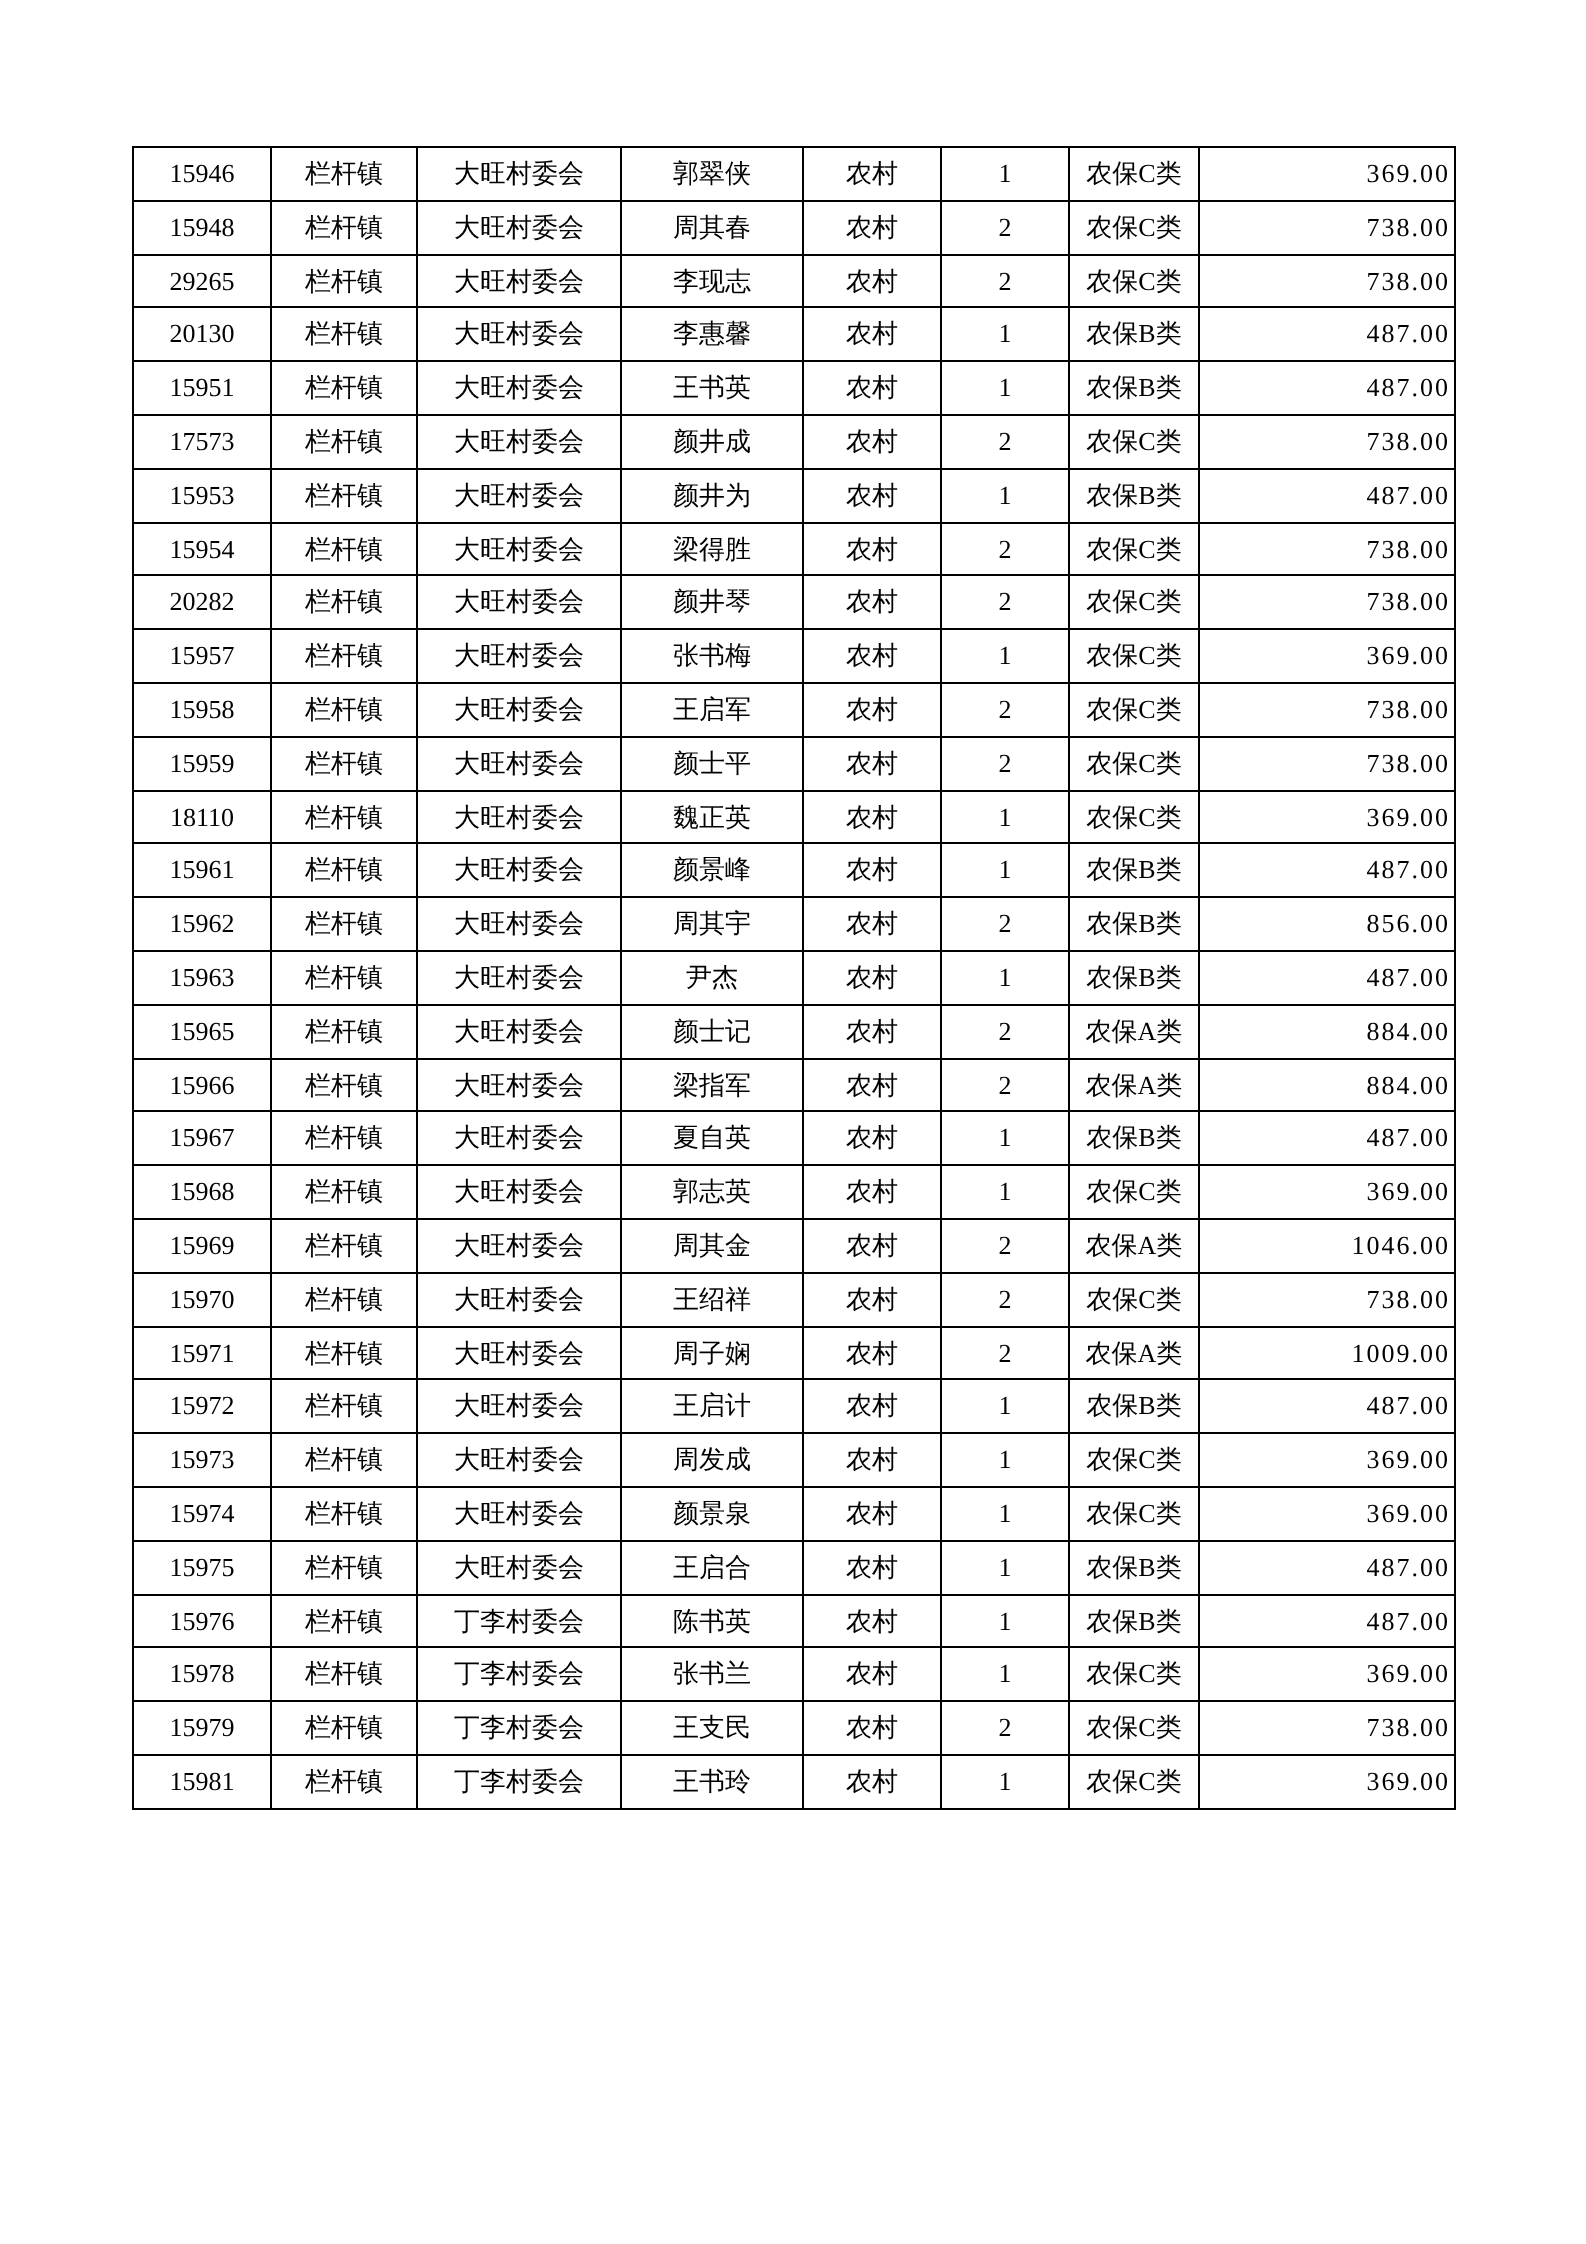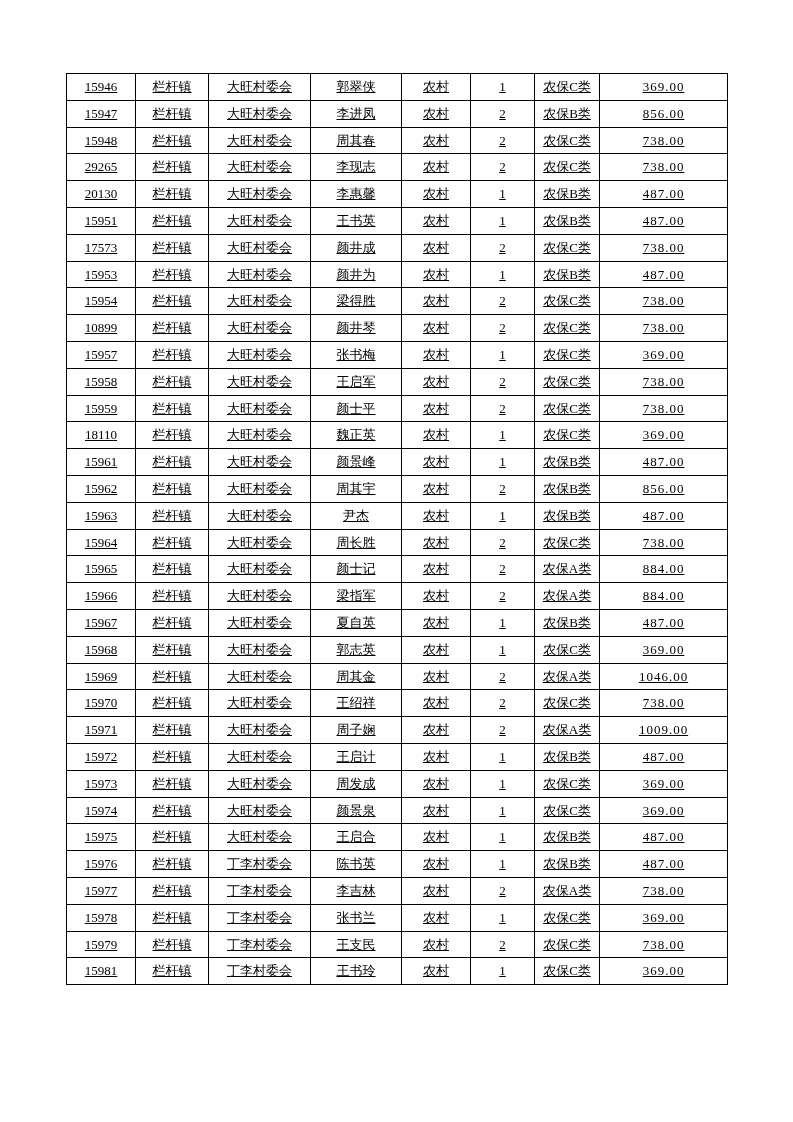--- a/index.html
+++ b/index.html
@@ -22,35 +22,35 @@
     height: 1122px;
     background: #ffffff;
   }
   table.grid {
     position: absolute;
     left: 66px;
     top: 73px;
     border-collapse: collapse;
     table-layout: fixed;
     width: 661px;
-    text-decoration: underline;
   }
   table.grid td {
     border: 1px solid #000000;
     height: 25.8px;
     padding: 0 2px;
     text-align: center;
     vertical-align: middle;
     font-size: 13px;
     line-height: 25.8px;
     white-space: nowrap;
     overflow: hidden;
   }
   table.grid td.cell-amount {
     letter-spacing: 1px;
+    text-align: right;
   }
   col.c-id       { width: 69px; }
   col.c-town     { width: 73px; }
   col.c-village  { width: 102px; }
   col.c-name     { width: 91px; }
   col.c-area     { width: 69px; }
   col.c-count    { width: 64px; }
   col.c-category { width: 65px; }
   col.c-amount   { width: 128px; }
 </style>
@@ -74,188 +74,168 @@
           <td class="cell-id">15946</td>
           <td class="cell-town">栏杆镇</td>
           <td class="cell-village">大旺村委会</td>
           <td class="cell-name">郭翠侠</td>
           <td class="cell-area">农村</td>
           <td class="cell-count">1</td>
           <td class="cell-category">农保C类</td>
           <td class="cell-amount">369.00</td>
         </tr>
         <tr>
-          <td class="cell-id">15947</td>
-          <td class="cell-town">栏杆镇</td>
-          <td class="cell-village">大旺村委会</td>
-          <td class="cell-name">李进凤</td>
+          <td class="cell-id">15948</td>
+          <td class="cell-town">栏杆镇</td>
+          <td class="cell-village">大旺村委会</td>
+          <td class="cell-name">周其春</td>
+          <td class="cell-area">农村</td>
+          <td class="cell-count">2</td>
+          <td class="cell-category">农保C类</td>
+          <td class="cell-amount">738.00</td>
+        </tr>
+        <tr>
+          <td class="cell-id">29265</td>
+          <td class="cell-town">栏杆镇</td>
+          <td class="cell-village">大旺村委会</td>
+          <td class="cell-name">李现志</td>
+          <td class="cell-area">农村</td>
+          <td class="cell-count">2</td>
+          <td class="cell-category">农保C类</td>
+          <td class="cell-amount">738.00</td>
+        </tr>
+        <tr>
+          <td class="cell-id">20130</td>
+          <td class="cell-town">栏杆镇</td>
+          <td class="cell-village">大旺村委会</td>
+          <td class="cell-name">李惠馨</td>
+          <td class="cell-area">农村</td>
+          <td class="cell-count">1</td>
+          <td class="cell-category">农保B类</td>
+          <td class="cell-amount">487.00</td>
+        </tr>
+        <tr>
+          <td class="cell-id">15951</td>
+          <td class="cell-town">栏杆镇</td>
+          <td class="cell-village">大旺村委会</td>
+          <td class="cell-name">王书英</td>
+          <td class="cell-area">农村</td>
+          <td class="cell-count">1</td>
+          <td class="cell-category">农保B类</td>
+          <td class="cell-amount">487.00</td>
+        </tr>
+        <tr>
+          <td class="cell-id">17573</td>
+          <td class="cell-town">栏杆镇</td>
+          <td class="cell-village">大旺村委会</td>
+          <td class="cell-name">颜井成</td>
+          <td class="cell-area">农村</td>
+          <td class="cell-count">2</td>
+          <td class="cell-category">农保C类</td>
+          <td class="cell-amount">738.00</td>
+        </tr>
+        <tr>
+          <td class="cell-id">15953</td>
+          <td class="cell-town">栏杆镇</td>
+          <td class="cell-village">大旺村委会</td>
+          <td class="cell-name">颜井为</td>
+          <td class="cell-area">农村</td>
+          <td class="cell-count">1</td>
+          <td class="cell-category">农保B类</td>
+          <td class="cell-amount">487.00</td>
+        </tr>
+        <tr>
+          <td class="cell-id">15954</td>
+          <td class="cell-town">栏杆镇</td>
+          <td class="cell-village">大旺村委会</td>
+          <td class="cell-name">梁得胜</td>
+          <td class="cell-area">农村</td>
+          <td class="cell-count">2</td>
+          <td class="cell-category">农保C类</td>
+          <td class="cell-amount">738.00</td>
+        </tr>
+        <tr>
+          <td class="cell-id">20282</td>
+          <td class="cell-town">栏杆镇</td>
+          <td class="cell-village">大旺村委会</td>
+          <td class="cell-name">颜井琴</td>
+          <td class="cell-area">农村</td>
+          <td class="cell-count">2</td>
+          <td class="cell-category">农保C类</td>
+          <td class="cell-amount">738.00</td>
+        </tr>
+        <tr>
+          <td class="cell-id">15957</td>
+          <td class="cell-town">栏杆镇</td>
+          <td class="cell-village">大旺村委会</td>
+          <td class="cell-name">张书梅</td>
+          <td class="cell-area">农村</td>
+          <td class="cell-count">1</td>
+          <td class="cell-category">农保C类</td>
+          <td class="cell-amount">369.00</td>
+        </tr>
+        <tr>
+          <td class="cell-id">15958</td>
+          <td class="cell-town">栏杆镇</td>
+          <td class="cell-village">大旺村委会</td>
+          <td class="cell-name">王启军</td>
+          <td class="cell-area">农村</td>
+          <td class="cell-count">2</td>
+          <td class="cell-category">农保C类</td>
+          <td class="cell-amount">738.00</td>
+        </tr>
+        <tr>
+          <td class="cell-id">15959</td>
+          <td class="cell-town">栏杆镇</td>
+          <td class="cell-village">大旺村委会</td>
+          <td class="cell-name">颜士平</td>
+          <td class="cell-area">农村</td>
+          <td class="cell-count">2</td>
+          <td class="cell-category">农保C类</td>
+          <td class="cell-amount">738.00</td>
+        </tr>
+        <tr>
+          <td class="cell-id">18110</td>
+          <td class="cell-town">栏杆镇</td>
+          <td class="cell-village">大旺村委会</td>
+          <td class="cell-name">魏正英</td>
+          <td class="cell-area">农村</td>
+          <td class="cell-count">1</td>
+          <td class="cell-category">农保C类</td>
+          <td class="cell-amount">369.00</td>
+        </tr>
+        <tr>
+          <td class="cell-id">15961</td>
+          <td class="cell-town">栏杆镇</td>
+          <td class="cell-village">大旺村委会</td>
+          <td class="cell-name">颜景峰</td>
+          <td class="cell-area">农村</td>
+          <td class="cell-count">1</td>
+          <td class="cell-category">农保B类</td>
+          <td class="cell-amount">487.00</td>
+        </tr>
+        <tr>
+          <td class="cell-id">15962</td>
+          <td class="cell-town">栏杆镇</td>
+          <td class="cell-village">大旺村委会</td>
+          <td class="cell-name">周其宇</td>
           <td class="cell-area">农村</td>
           <td class="cell-count">2</td>
           <td class="cell-category">农保B类</td>
           <td class="cell-amount">856.00</td>
         </tr>
         <tr>
-          <td class="cell-id">15948</td>
-          <td class="cell-town">栏杆镇</td>
-          <td class="cell-village">大旺村委会</td>
-          <td class="cell-name">周其春</td>
-          <td class="cell-area">农村</td>
-          <td class="cell-count">2</td>
-          <td class="cell-category">农保C类</td>
-          <td class="cell-amount">738.00</td>
-        </tr>
-        <tr>
-          <td class="cell-id">29265</td>
-          <td class="cell-town">栏杆镇</td>
-          <td class="cell-village">大旺村委会</td>
-          <td class="cell-name">李现志</td>
-          <td class="cell-area">农村</td>
-          <td class="cell-count">2</td>
-          <td class="cell-category">农保C类</td>
-          <td class="cell-amount">738.00</td>
-        </tr>
-        <tr>
-          <td class="cell-id">20130</td>
-          <td class="cell-town">栏杆镇</td>
-          <td class="cell-village">大旺村委会</td>
-          <td class="cell-name">李惠馨</td>
-          <td class="cell-area">农村</td>
-          <td class="cell-count">1</td>
-          <td class="cell-category">农保B类</td>
-          <td class="cell-amount">487.00</td>
-        </tr>
-        <tr>
-          <td class="cell-id">15951</td>
-          <td class="cell-town">栏杆镇</td>
-          <td class="cell-village">大旺村委会</td>
-          <td class="cell-name">王书英</td>
-          <td class="cell-area">农村</td>
-          <td class="cell-count">1</td>
-          <td class="cell-category">农保B类</td>
-          <td class="cell-amount">487.00</td>
-        </tr>
-        <tr>
-          <td class="cell-id">17573</td>
-          <td class="cell-town">栏杆镇</td>
-          <td class="cell-village">大旺村委会</td>
-          <td class="cell-name">颜井成</td>
-          <td class="cell-area">农村</td>
-          <td class="cell-count">2</td>
-          <td class="cell-category">农保C类</td>
-          <td class="cell-amount">738.00</td>
-        </tr>
-        <tr>
-          <td class="cell-id">15953</td>
-          <td class="cell-town">栏杆镇</td>
-          <td class="cell-village">大旺村委会</td>
-          <td class="cell-name">颜井为</td>
-          <td class="cell-area">农村</td>
-          <td class="cell-count">1</td>
-          <td class="cell-category">农保B类</td>
-          <td class="cell-amount">487.00</td>
-        </tr>
-        <tr>
-          <td class="cell-id">15954</td>
-          <td class="cell-town">栏杆镇</td>
-          <td class="cell-village">大旺村委会</td>
-          <td class="cell-name">梁得胜</td>
-          <td class="cell-area">农村</td>
-          <td class="cell-count">2</td>
-          <td class="cell-category">农保C类</td>
-          <td class="cell-amount">738.00</td>
-        </tr>
-        <tr>
-          <td class="cell-id">10899</td>
-          <td class="cell-town">栏杆镇</td>
-          <td class="cell-village">大旺村委会</td>
-          <td class="cell-name">颜井琴</td>
-          <td class="cell-area">农村</td>
-          <td class="cell-count">2</td>
-          <td class="cell-category">农保C类</td>
-          <td class="cell-amount">738.00</td>
-        </tr>
-        <tr>
-          <td class="cell-id">15957</td>
-          <td class="cell-town">栏杆镇</td>
-          <td class="cell-village">大旺村委会</td>
-          <td class="cell-name">张书梅</td>
-          <td class="cell-area">农村</td>
-          <td class="cell-count">1</td>
-          <td class="cell-category">农保C类</td>
-          <td class="cell-amount">369.00</td>
-        </tr>
-        <tr>
-          <td class="cell-id">15958</td>
-          <td class="cell-town">栏杆镇</td>
-          <td class="cell-village">大旺村委会</td>
-          <td class="cell-name">王启军</td>
-          <td class="cell-area">农村</td>
-          <td class="cell-count">2</td>
-          <td class="cell-category">农保C类</td>
-          <td class="cell-amount">738.00</td>
-        </tr>
-        <tr>
-          <td class="cell-id">15959</td>
-          <td class="cell-town">栏杆镇</td>
-          <td class="cell-village">大旺村委会</td>
-          <td class="cell-name">颜士平</td>
-          <td class="cell-area">农村</td>
-          <td class="cell-count">2</td>
-          <td class="cell-category">农保C类</td>
-          <td class="cell-amount">738.00</td>
-        </tr>
-        <tr>
-          <td class="cell-id">18110</td>
-          <td class="cell-town">栏杆镇</td>
-          <td class="cell-village">大旺村委会</td>
-          <td class="cell-name">魏正英</td>
-          <td class="cell-area">农村</td>
-          <td class="cell-count">1</td>
-          <td class="cell-category">农保C类</td>
-          <td class="cell-amount">369.00</td>
-        </tr>
-        <tr>
-          <td class="cell-id">15961</td>
-          <td class="cell-town">栏杆镇</td>
-          <td class="cell-village">大旺村委会</td>
-          <td class="cell-name">颜景峰</td>
-          <td class="cell-area">农村</td>
-          <td class="cell-count">1</td>
-          <td class="cell-category">农保B类</td>
-          <td class="cell-amount">487.00</td>
-        </tr>
-        <tr>
-          <td class="cell-id">15962</td>
-          <td class="cell-town">栏杆镇</td>
-          <td class="cell-village">大旺村委会</td>
-          <td class="cell-name">周其宇</td>
-          <td class="cell-area">农村</td>
-          <td class="cell-count">2</td>
-          <td class="cell-category">农保B类</td>
-          <td class="cell-amount">856.00</td>
-        </tr>
-        <tr>
           <td class="cell-id">15963</td>
           <td class="cell-town">栏杆镇</td>
           <td class="cell-village">大旺村委会</td>
           <td class="cell-name">尹杰</td>
           <td class="cell-area">农村</td>
           <td class="cell-count">1</td>
           <td class="cell-category">农保B类</td>
           <td class="cell-amount">487.00</td>
-        </tr>
-        <tr>
-          <td class="cell-id">15964</td>
-          <td class="cell-town">栏杆镇</td>
-          <td class="cell-village">大旺村委会</td>
-          <td class="cell-name">周长胜</td>
-          <td class="cell-area">农村</td>
-          <td class="cell-count">2</td>
-          <td class="cell-category">农保C类</td>
-          <td class="cell-amount">738.00</td>
         </tr>
         <tr>
           <td class="cell-id">15965</td>
           <td class="cell-town">栏杆镇</td>
           <td class="cell-village">大旺村委会</td>
           <td class="cell-name">颜士记</td>
           <td class="cell-area">农村</td>
           <td class="cell-count">2</td>
           <td class="cell-category">农保A类</td>
           <td class="cell-amount">884.00</td>
@@ -362,30 +342,20 @@
         </tr>
         <tr>
           <td class="cell-id">15976</td>
           <td class="cell-town">栏杆镇</td>
           <td class="cell-village">丁李村委会</td>
           <td class="cell-name">陈书英</td>
           <td class="cell-area">农村</td>
           <td class="cell-count">1</td>
           <td class="cell-category">农保B类</td>
           <td class="cell-amount">487.00</td>
-        </tr>
-        <tr>
-          <td class="cell-id">15977</td>
-          <td class="cell-town">栏杆镇</td>
-          <td class="cell-village">丁李村委会</td>
-          <td class="cell-name">李吉林</td>
-          <td class="cell-area">农村</td>
-          <td class="cell-count">2</td>
-          <td class="cell-category">农保A类</td>
-          <td class="cell-amount">738.00</td>
         </tr>
         <tr>
           <td class="cell-id">15978</td>
           <td class="cell-town">栏杆镇</td>
           <td class="cell-village">丁李村委会</td>
           <td class="cell-name">张书兰</td>
           <td class="cell-area">农村</td>
           <td class="cell-count">1</td>
           <td class="cell-category">农保C类</td>
           <td class="cell-amount">369.00</td>

